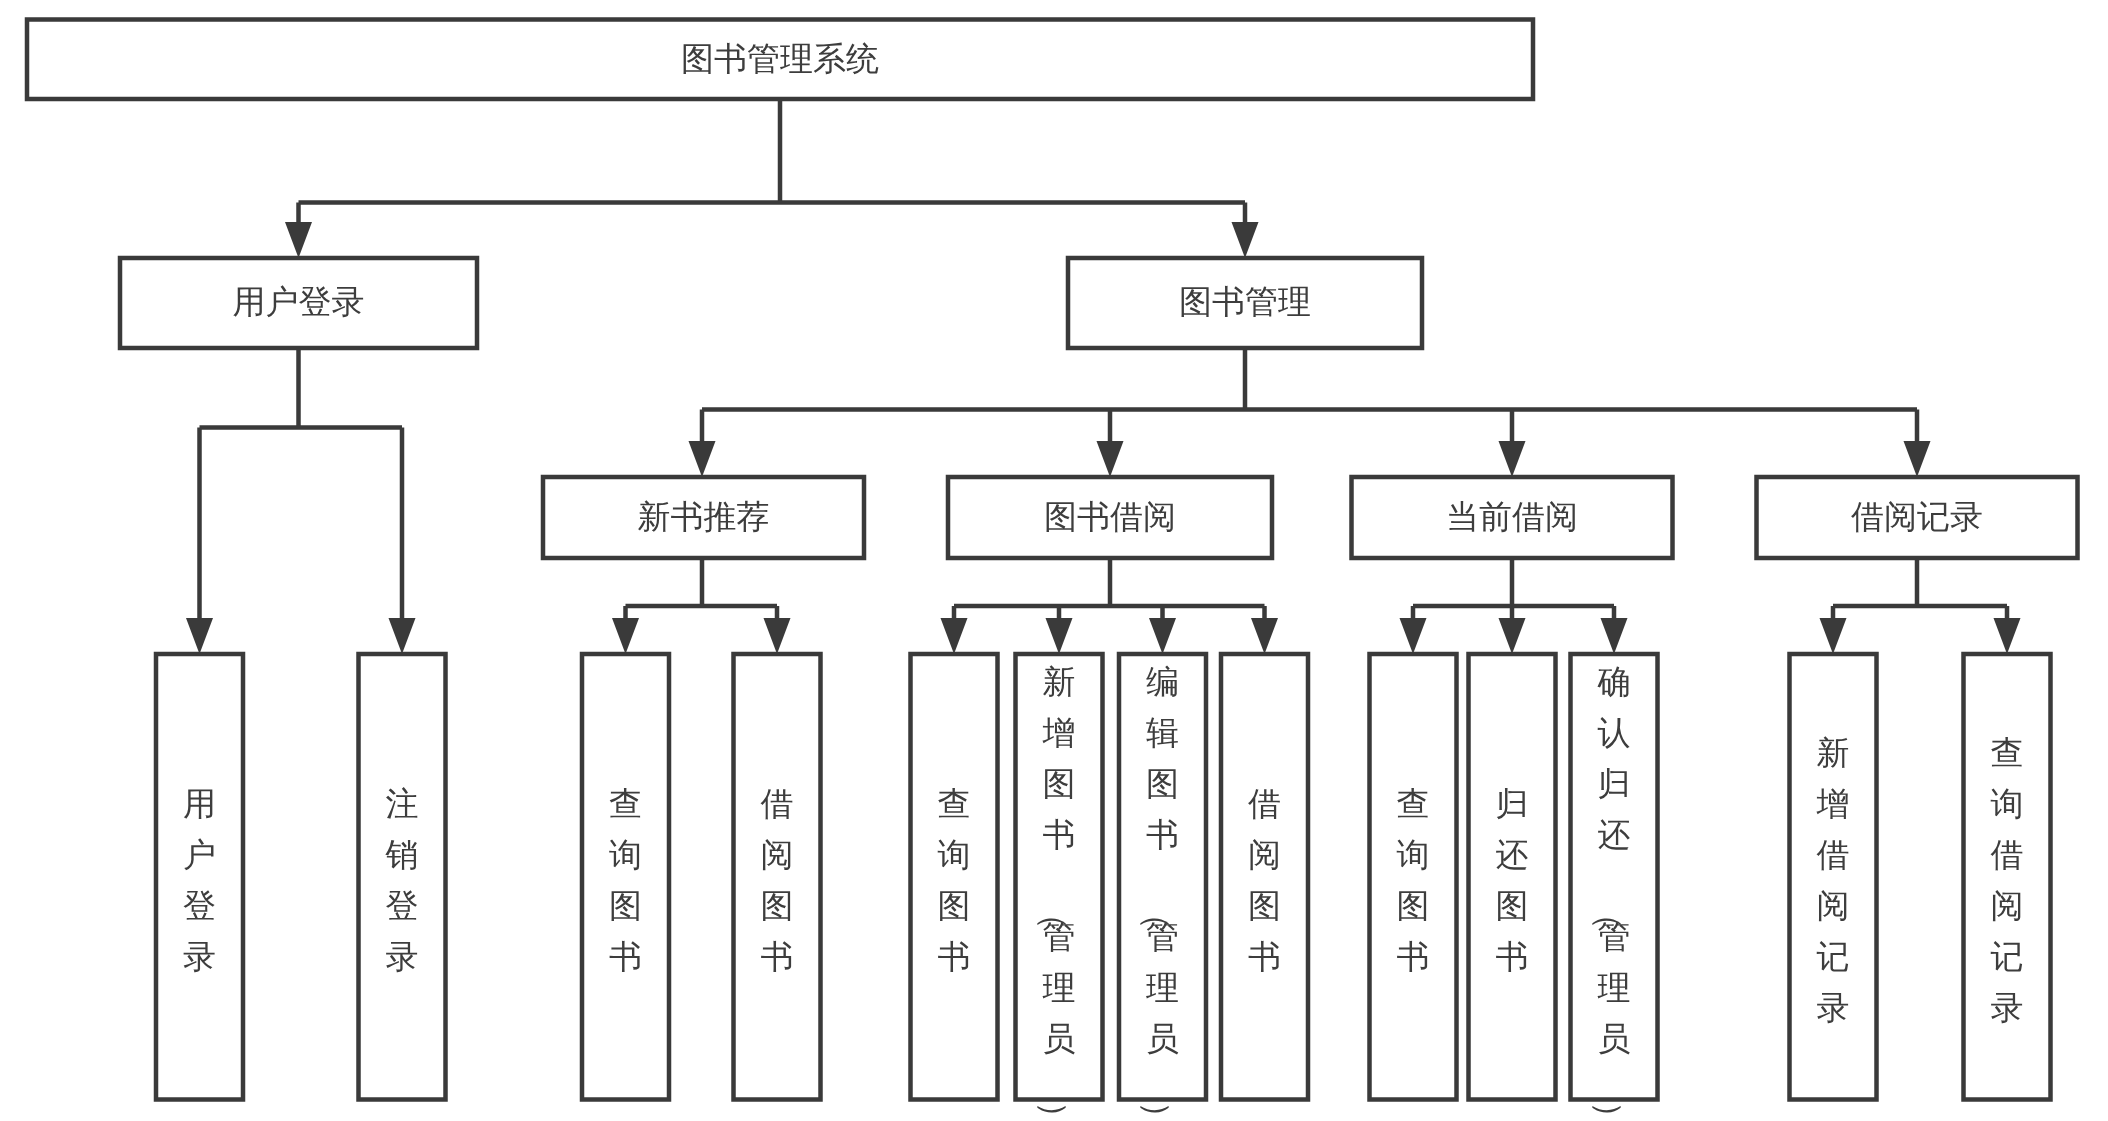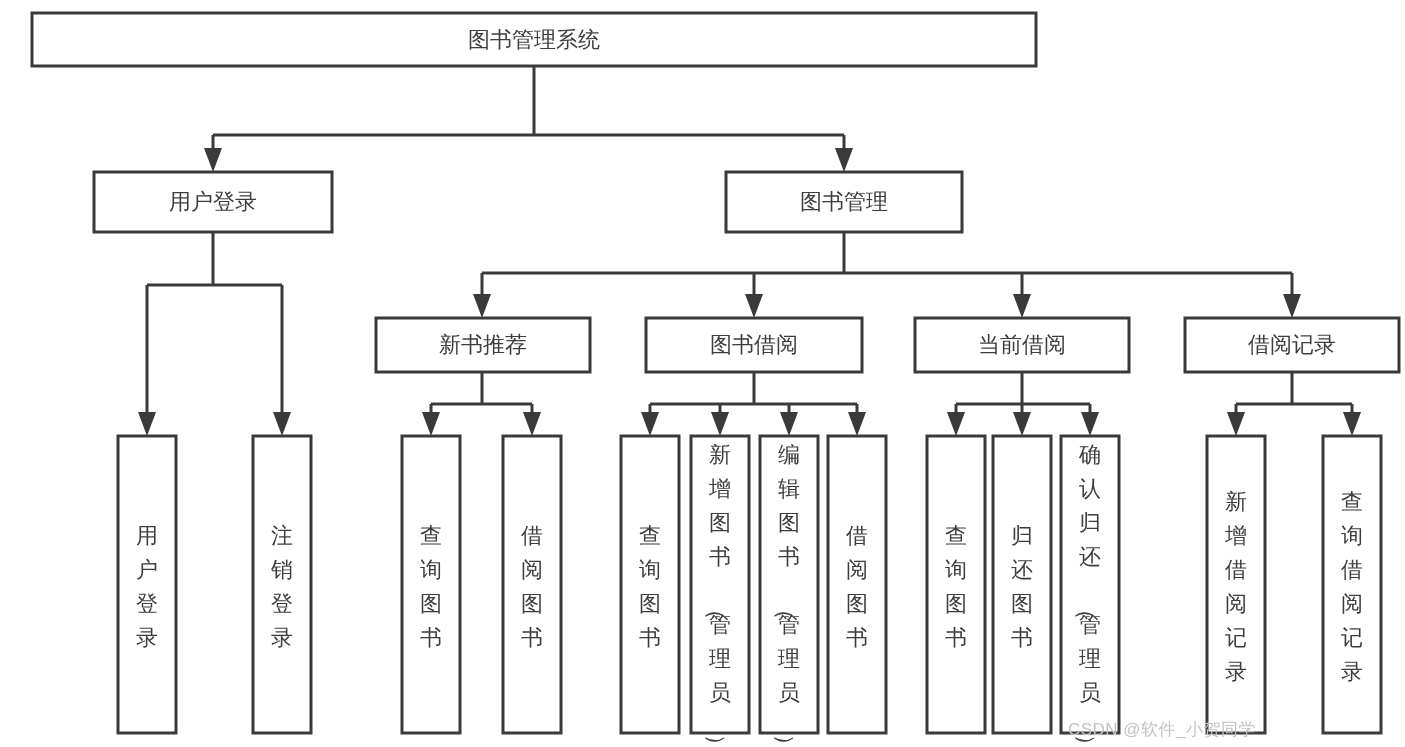--- a/index.html
+++ b/index.html
@@ -9,21 +9,21 @@
   }
   body {
     width: 1405px;
     height: 747px;
     position: relative;
     font-family: "Liberation Sans", "DejaVu Sans", sans-serif;
     overflow: hidden;
   }
   #diagram-root {
     position: absolute;
-    left: 14px;
+    left: 0;
     top: 0;
     width: 1250px;
     height: 747px;
   }
   svg#tree-svg {
     display: block;
     width: 1405px;
     height: 747px;
   }
   .node-box {
@@ -201,14 +201,13 @@
       <rect class="node-box" x="1193" y="436" width="58" height="297"></rect>
       <text class="node-label-vert vtext" x="1222" y="509.02"><tspan x="1222" dy="0">新</tspan><tspan x="1222" dy="34">增</tspan><tspan x="1222" dy="34">借</tspan><tspan x="1222" dy="34">阅</tspan><tspan x="1222" dy="34">记</tspan><tspan x="1222" dy="34">录</tspan></text>
     </g>
 
     <g>
       <rect class="node-box" x="1309" y="436" width="58" height="297"></rect>
       <text class="node-label-vert vtext" x="1338" y="509.02"><tspan x="1338" dy="0">查</tspan><tspan x="1338" dy="34">询</tspan><tspan x="1338" dy="34">借</tspan><tspan x="1338" dy="34">阅</tspan><tspan x="1338" dy="34">记</tspan><tspan x="1338" dy="34">录</tspan></text>
     </g>
   </svg>
 
-  <div class="watermark">CSDN @软件_小贺同学</div>
 </div>
 
 </body></html>

